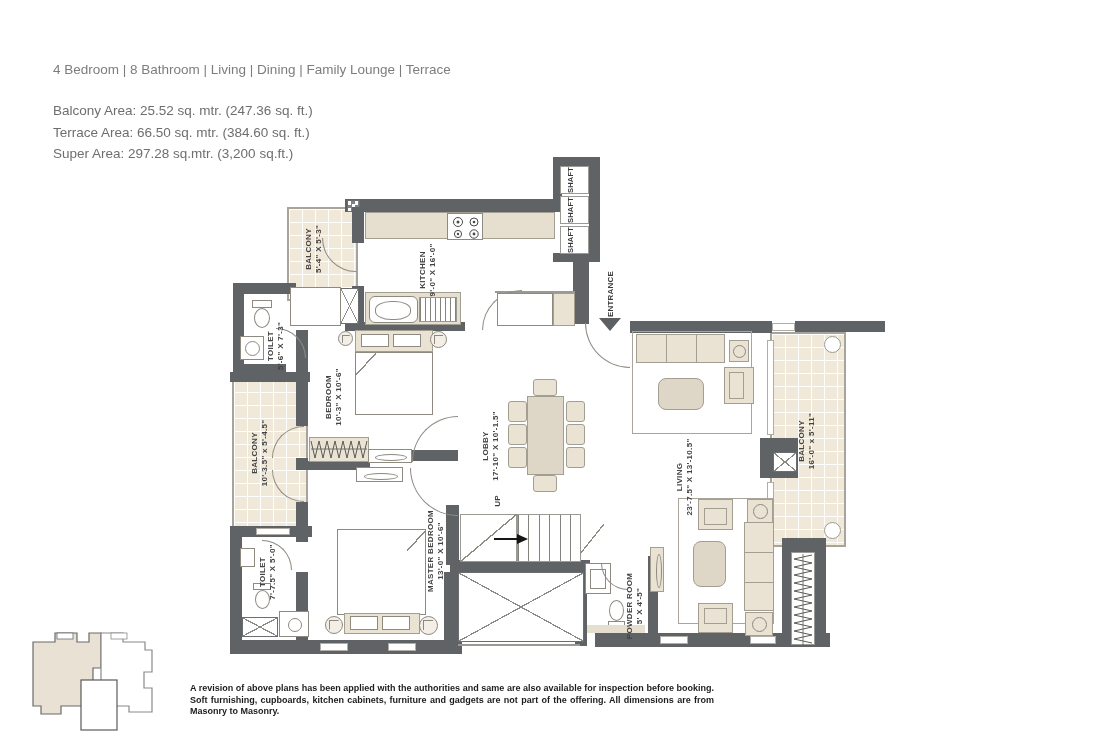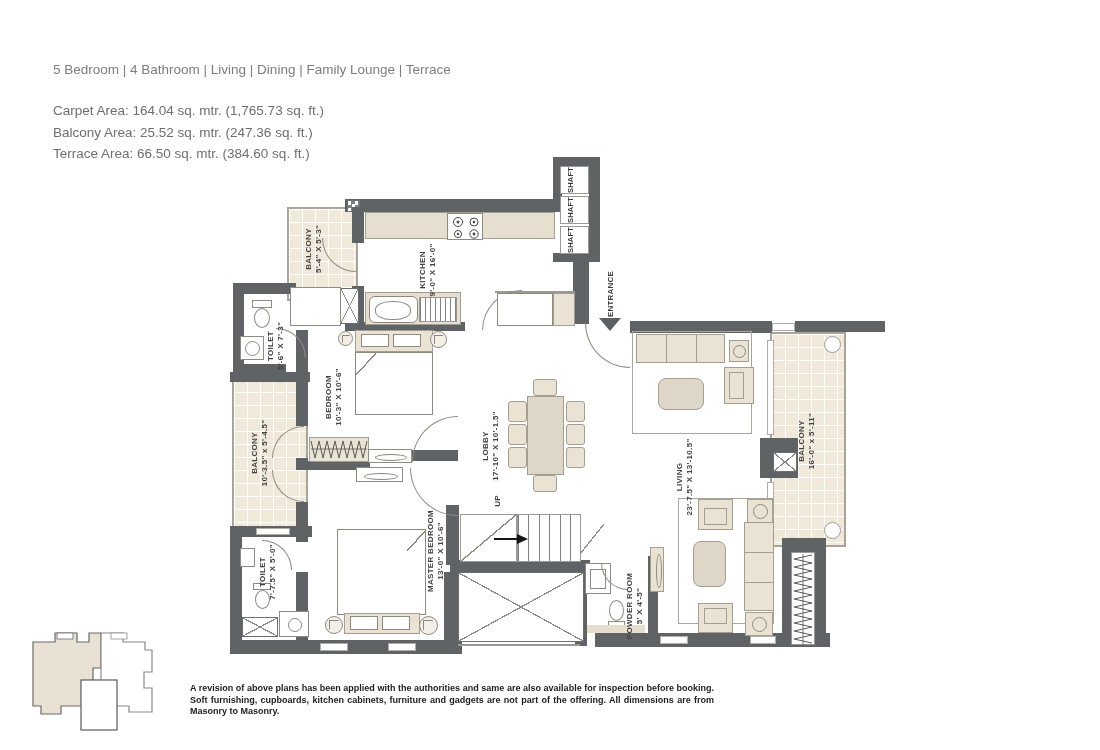--- a/index.html
+++ b/index.html
@@ -44,25 +44,25 @@
   .disclaimer p{margin:0;}
   .entr-arrow{position:absolute;width:0;height:0;border-left:11px solid transparent;border-right:11px solid transparent;border-top:13px solid #5c6063;}
   .stair-arrow-stem{position:absolute;background:#161616;}
   .stair-arrow-head{position:absolute;width:0;height:0;border-top:5px solid transparent;border-bottom:5px solid transparent;border-left:11px solid #161616;}
 </style>
 </head>
 <body>
 
 <div class="page">
 
-  <div class="subtitle">5 Bedroom  |  4 Bathroom  |  Living  |  Dining  |  Family Lounge  |  Terrace</div>
+  <div class="subtitle">4 Bedroom  |  8 Bathroom  |  Living  |  Dining  |  Family Lounge  |  Terrace</div>
   <div class="areas">
-    <div>Carpet Area: 164.04 sq. mtr. (1,765.73 sq. ft.)</div>
     <div>Balcony Area: 25.52 sq. mtr. (247.36 sq. ft.)</div>
     <div>Terrace Area: 66.50 sq. mtr. (384.60 sq. ft.)</div>
+    <div>Super Area: 297.28 sq.mtr. (3,200 sq.ft.)</div>
   </div>
 
   <div>
 
     <div class="tile" style="left:287px;top:207px;width:71px;height:94px;"></div>
     <div class="tile" style="left:232px;top:377px;width:76px;height:151px;"></div>
     <div class="tile" style="left:770px;top:332px;width:76px;height:215px;"></div>
     <div class="circle" style="left:824px;top:336px;width:17px;height:17px;"></div>
     <div class="circle" style="left:824px;top:522px;width:17px;height:17px;"></div>
 

